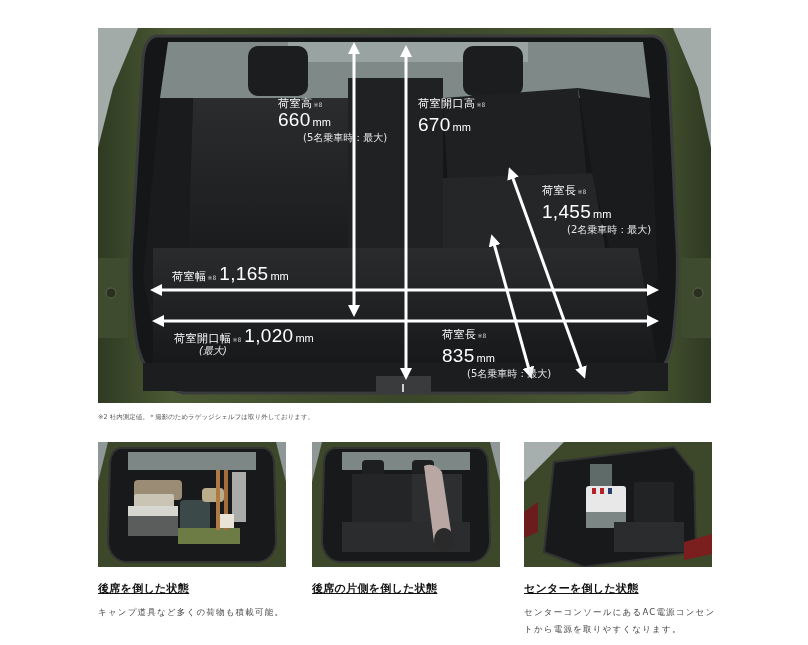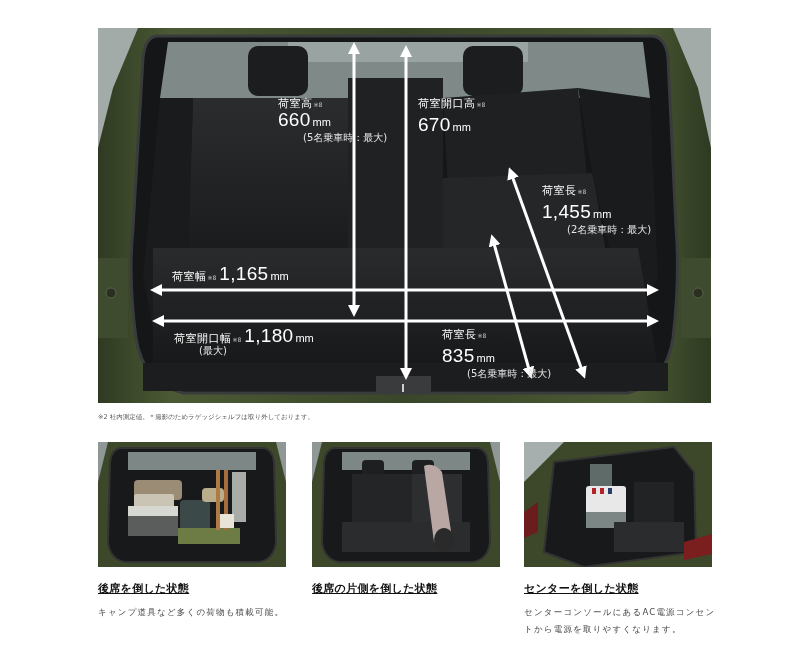--- a/index.html
+++ b/index.html
@@ -142,24 +142,24 @@
         <span class="note-mark">※8</span>
         <span class="num" style="margin-left:3px;">1,165</span>
         <span class="unit">mm</span>
       </div>
   </div>
 
   <div class="dim" style="left:76px; top:298px;">
     <div class="row">
         <span class="lbl">荷室開口幅</span>
         <span class="note-mark">※8</span>
-        <span class="num" style="margin-left:3px;">1,180</span>
-        <span class="unit">mm</span>
-      </div>
-    <div class="sub" style="margin-top:1px;">(最大)</div>
+        <span class="num" style="margin-left:3px;">1,020</span>
+        <span class="unit">mm</span>
+      </div>
+    <div class="sub" style="margin-top:1px;font-style:italic;">(最大)</div>
   </div>
 
   <div class="dim" style="left:344px; top:301px;">
     <div class="row">
         <span class="lbl">荷室長</span>
         <span class="note-mark">※8</span>
       </div>
     <div class="row" style="margin-top:6px;">
         <span class="num">835</span>
         <span class="unit">mm</span>

